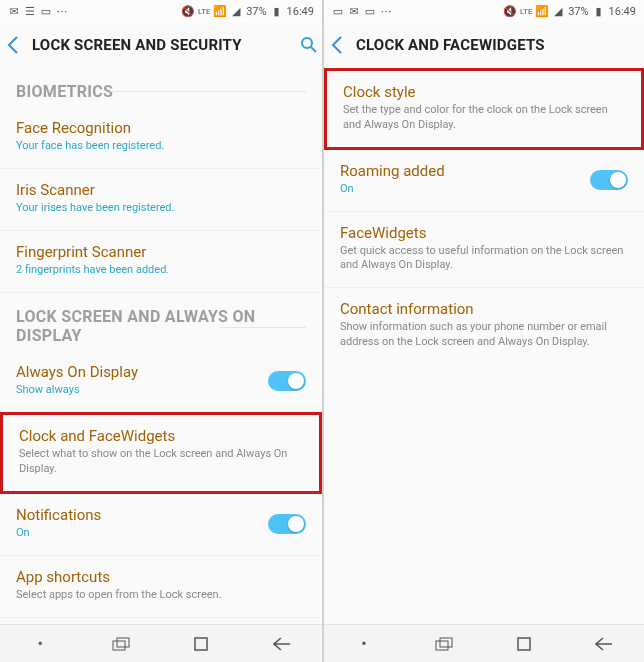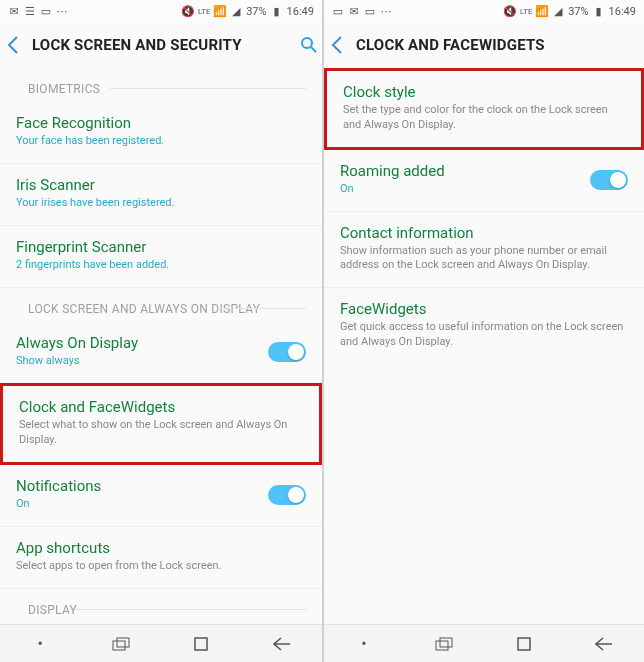--- a/index.html
+++ b/index.html
@@ -57,45 +57,45 @@
     width: 22px; height:22px;
     display:flex; align-items:center; justify-content:center;
     color: #2f9fdf;
   }
   .content {
     flex: 1;
     overflow-y: hidden;
     background: #fafafa;
   }
   .section-header {
-    font-size: 12px;
-    font-weight: 400;
+    font-size: 16px;
+    font-weight: 700;
     color: #9e9e9e;
     letter-spacing: 0.3px;
-    padding: 14px 16px 6px 28px;
+    padding: 14px 16px 6px 16px;
     position: relative;
   }
   .section-header::after {
     content: "";
     position: absolute;
     left: 110px; right: 16px;
     top: 60%;
     border-top: 1px solid #e4e4e4;
   }
   .section-header.wide::after { left: 220px; }
   .section-header.short::after { left: 75px; }
   .item {
     padding: 12px 16px 14px 16px;
     border-bottom: 1px solid #f0f0f0;
     position: relative;
   }
   .item:last-child { border-bottom: none; }
   .item-title {
     font-size: 15px;
-    color: #15803d;
+    color: #a16207;
     margin-bottom: 2px;
   }
   .item-sub {
     font-size: 11px;
     color: #888;
     line-height: 1.35;
   }
   .item-sub.accent { color: #2aa8c9; }
   .toggle {
     position: absolute;
@@ -269,27 +269,27 @@
       <div class="item-sub">Set the type and color for the clock on the Lock screen and Always On Display.</div>
     </div>
 
     <div class="item">
       <div class="item-title">Roaming added</div>
       <div class="item-sub accent">On</div>
       <div class="toggle"></div>
     </div>
 
     <div class="item">
+      <div class="item-title">FaceWidgets</div>
+      <div class="item-sub">Get quick access to useful information on the Lock screen and Always On Display.</div>
+    </div>
+
+    <div class="item">
       <div class="item-title">Contact information</div>
       <div class="item-sub">Show information such as your phone number or email address on the Lock screen and Always On Display.</div>
-    </div>
-
-    <div class="item">
-      <div class="item-title">FaceWidgets</div>
-      <div class="item-sub">Get quick access to useful information on the Lock screen and Always On Display.</div>
     </div>
   </div>
 
   <div class="nav-bar">
     <div class="nav-btn">•</div>
     <div class="nav-btn">
       <svg width="18" height="14" viewBox="0 0 18 14">
           <rect x="1" y="4" width="12" height="9" stroke="#555" fill="none"></rect>
           <rect x="5" y="1" width="12" height="9" stroke="#555" fill="none"></rect>
         </svg>

